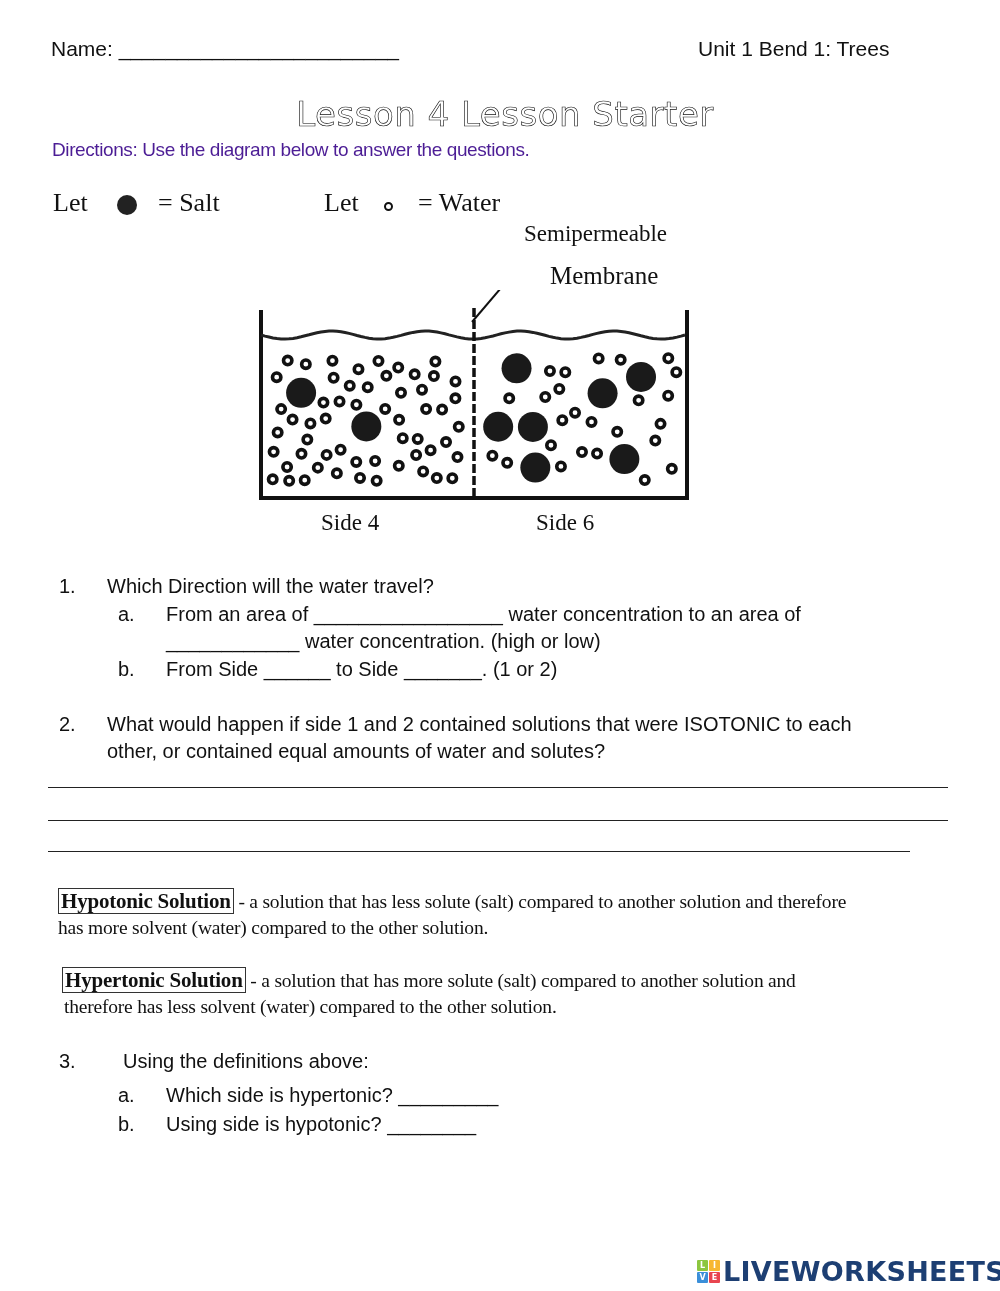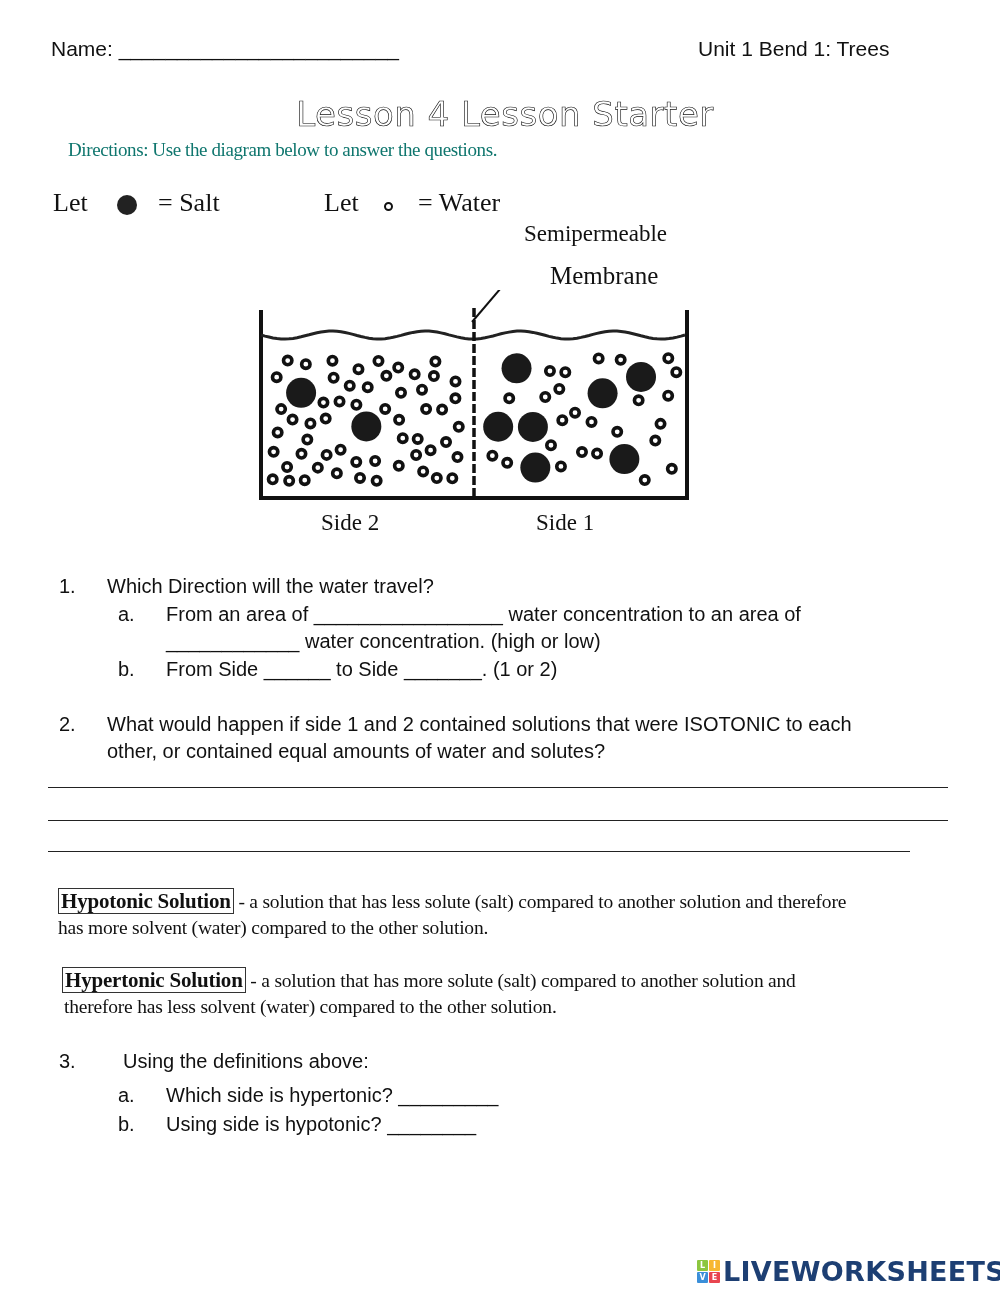--- a/index.html
+++ b/index.html
@@ -6,21 +6,21 @@
   body { width:1000px; height:1291px; position:relative; overflow:hidden; color:#111; }
   .sans { font-family: "Liberation Sans", sans-serif; }
   .serif { font-family: "Liberation Serif", serif; text-align: center; }
   .abs { position:absolute; white-space:nowrap; }
 
   #name-line { left:51px; top:37px; font-size:21px; }
   #unit-label { left:698px; top:37px; font-size:21px; }
   #title { left:0; width:1010px; text-align:center; top:94px; font-size:34px; color:#444;
            font-family:"DejaVu Sans", sans-serif; letter-spacing:0.5px;
            -webkit-text-stroke:0.6px #222; color:#fff; text-shadow:0 0 0 #555; }
-  #directions { left:68px; top:139px; font-size:19px; color:#0f766e; font-family:Liberation Serif, serif; letter-spacing:-0.4px; }
+  #directions { left:52px; top:139px; font-size:19px; color:#4c1d95; font-family:Liberation Sans, sans-serif; letter-spacing:-0.4px; }
 
   .legend { top:188px; font-size:26px; }
   #legend-salt-let { left:53px; }
   #legend-salt-icon { left:117px; top:195px; width:20px; height:20px; border-radius:50%; background:#222; position:absolute; }
   #legend-salt-text { left:158px; }
   #legend-water-let { left:324px; }
   #legend-water-icon { left:384px; top:202px; width:5px; height:5px; border-radius:50%; border:2.5px solid #111; position:absolute; }
   #legend-water-text { left:418px; }
 
   #membrane-label-1 { left:524px; top:221px; font-size:23px; }
@@ -160,22 +160,22 @@
       <circle cx="312.3068758573388" cy="130.15893347050755" r="4.2" fill="#fff" stroke="#111" stroke-width="3.6"></circle>
       <circle cx="410.52769204389574" cy="133.87340534979424" r="4.2" fill="#fff" stroke="#111" stroke-width="3.6"></circle>
       <circle cx="310.93803155006856" cy="176.4218621399177" r="4.2" fill="#fff" stroke="#111" stroke-width="3.6"></circle>
       <circle cx="257.16556927297665" cy="172.79669067215366" r="4.2" fill="#fff" stroke="#111" stroke-width="3.6"></circle>
       <circle cx="341.5083333333333" cy="131.92049039780522" r="4.2" fill="#fff" stroke="#111" stroke-width="3.6"></circle>
       <circle cx="348.6519375857339" cy="68.42683470507545" r="4.2" fill="#fff" stroke="#111" stroke-width="3.6"></circle>
       <circle cx="315.302366255144" cy="82.25670438957476" r="4.2" fill="#fff" stroke="#111" stroke-width="3.6"></circle>
     </g>
 </svg>
 
-<div class="abs serif" id="side1-label">Side 2</div>
-<div class="abs serif" id="side2-label">Side 1</div>
+<div class="abs serif" id="side1-label">Side 4</div>
+<div class="abs serif" id="side2-label">Side 6</div>
 
 <div class="abs sans num" style="left:59px; top:575px;">1.</div>
 <div class="abs sans q" style="left:107px; top:575px;">Which Direction will the water travel?</div>
 <div class="abs sans q" style="left:118px; top:603px;">a.</div>
 <div class="abs sans q" style="left:166px; top:603px;">From an area of _________________ water concentration to an area of</div>
 <div class="abs sans q" style="left:166px; top:630px;">____________ water concentration. (high or low)</div>
 <div class="abs sans q" style="left:118px; top:658px;">b.</div>
 <div class="abs sans q" style="left:166px; top:658px;">From Side ______ to Side _______. (1 or 2)</div>
 
 <div class="abs sans num" style="left:59px; top:713px;">2.</div>

